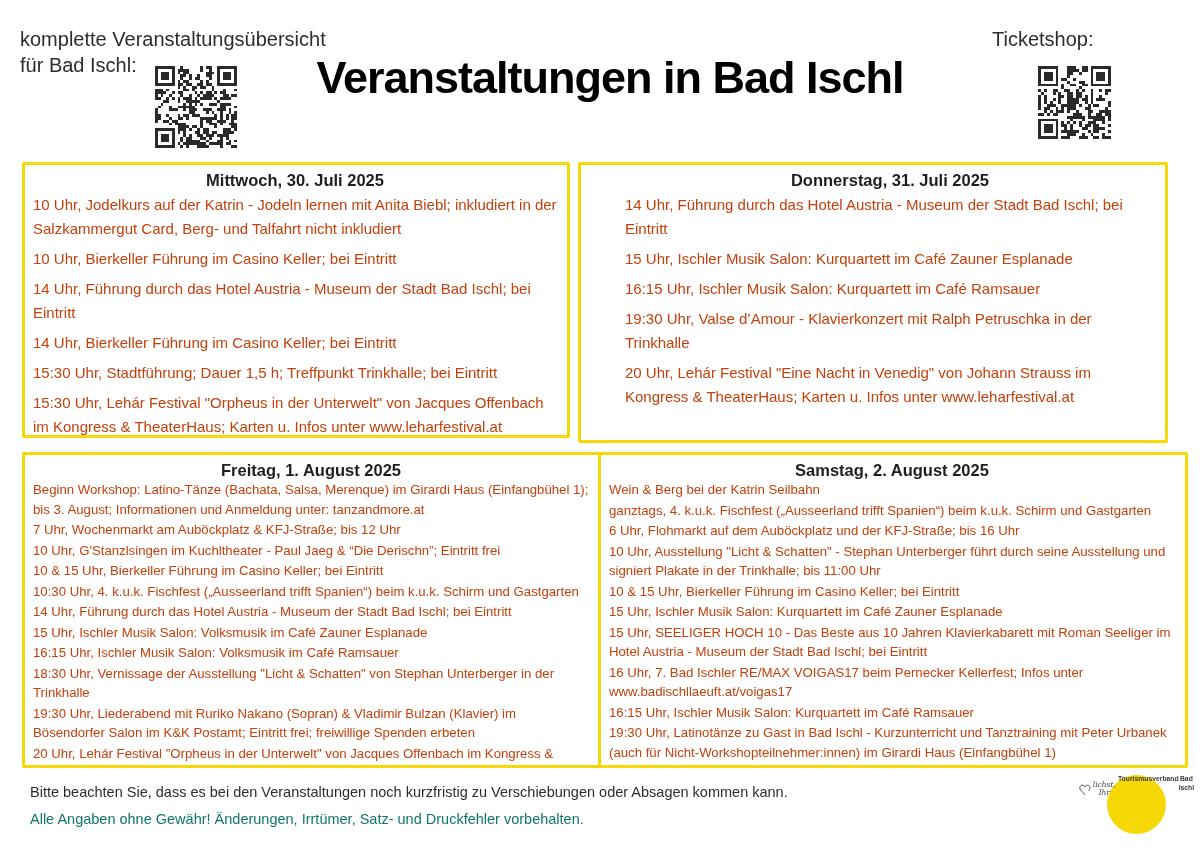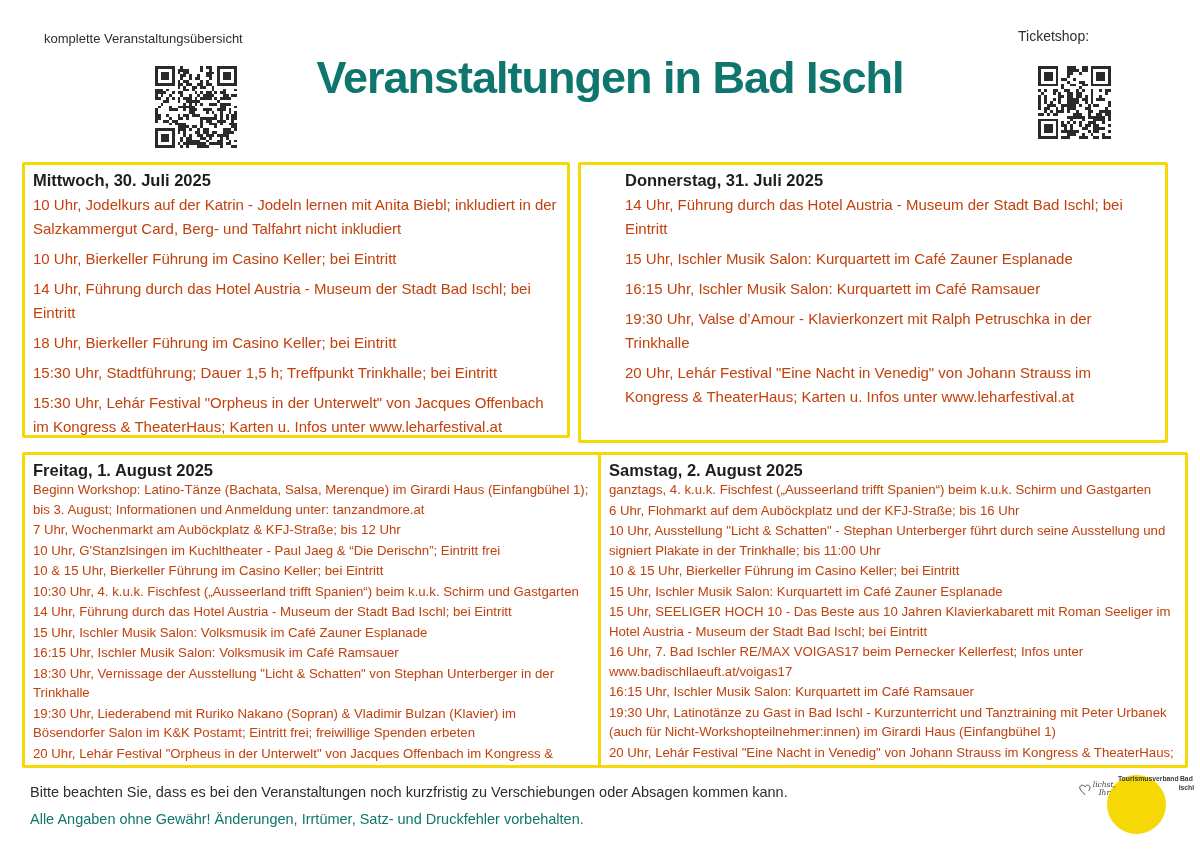--- a/index.html
+++ b/index.html
@@ -8,58 +8,58 @@
   .page {
     position: relative;
     width: 1200px; height: 849px;
     background: #ffffff;
     margin: 0 auto;
     overflow: hidden;
   }
 
   
   .overview-label {
-    position: absolute; left: 44px; top: 26px;
-    font-size: 13px; line-height: 26px; color: #2d2d2d;
+    position: absolute; left: 20px; top: 26px;
+    font-size: 20px; line-height: 26px; color: #2d2d2d;
   }
   .qr-overview {
     position: absolute; left: 155px; top: 66px;
     width: 82px; height: 82px;
   }
   .title-block {
     position: absolute; left: 230px; top: 52px; width: 760px;
     text-align: center;
   }
   .main-title {
     font-size: 45px; font-weight: bold; letter-spacing: -1px;
-    color: #0f766e; white-space: nowrap;
+    color: #000000; white-space: nowrap;
   }
   .sub-title {
     font-size: 26px; font-weight: bold; color: #232323; margin-top: 8px;
   }
   .ticketshop-label {
-    position: absolute; left: 1018px; top: 28px;
-    font-size: 14px; color: #2d2d2d;
+    position: absolute; left: 992px; top: 28px;
+    font-size: 20px; color: #2d2d2d;
   }
   .qr-ticketshop {
     position: absolute; left: 1038px; top: 66px;
     width: 73px; height: 73px;
   }
 
   
   .day-box {
     position: absolute;
     border: 3px solid #f7d807;
     border-radius: 2px;
     background: #ffffff;
     padding: 4px 10px 4px 8px;
     overflow: hidden;
   }
   .day-box h2 {
-    text-align: left;
+    text-align: center;
     font-size: 16.5px; font-weight: bold; color: #1e1e1e;
     margin: 2px 0 3px 0;
   }
   .day-box .event { color: #c2410c; }
   .box-1 { left: 22px;  top: 162px; width: 548px; height: 276px; }
   .box-2 { left: 578px; top: 162px; width: 590px; height: 281px; padding-left: 44px; }
   .box-3 { left: 22px;  top: 452px; width: 580px; height: 316px; }
   .box-4 { left: 598px; top: 452px; width: 590px; height: 316px; }
   .box-1 .event, .box-2 .event { font-size: 15px; line-height: 24px; margin-bottom: 6px; }
   .box-3 .event, .box-4 .event { font-size: 13.2px; line-height: 19.5px; margin-bottom: 1px; }
@@ -86,20 +86,21 @@
   }
   .logo-line { font-size: 6.8px; font-weight: bold; color: #3a3a3a; line-height: 8.5px; }
 </style>
 </head>
 <body>
 
 <div class="page">
 
   <div class="overview-label">
     <div>komplette Veranstaltungsübersicht</div>
+    <div>für Bad Ischl:</div>
   </div>
 
   <div class="qr-overview"><svg viewBox="0 0 29 29" width="100%" height="100%" shape-rendering="crispEdges">
         <rect x="9" y="0" width="1" height="1" fill="#2a2a2a"></rect>
         <rect x="16" y="0" width="1" height="1" fill="#2a2a2a"></rect>
         <rect x="18" y="0" width="1" height="1" fill="#2a2a2a"></rect>
         <rect x="19" y="0" width="1" height="1" fill="#2a2a2a"></rect>
         <rect x="8" y="1" width="1" height="1" fill="#2a2a2a"></rect>
         <rect x="9" y="1" width="1" height="1" fill="#2a2a2a"></rect>
         <rect x="10" y="1" width="1" height="1" fill="#2a2a2a"></rect>
@@ -633,21 +634,21 @@
         <rect x="2" y="20" width="3" height="3" fill="#2a2a2a"></rect>
       </svg></div>
 
   <div class="day-box box-1">
     <h2>Mittwoch, 30. Juli 2025</h2>
     <div>
 
     <div class="event">10 Uhr, Jodelkurs auf der Katrin - Jodeln lernen mit Anita Biebl; inkludiert in der Salzkammergut Card, Berg- und Talfahrt nicht inkludiert</div>
         <div class="event">10 Uhr, Bierkeller Führung im Casino Keller; bei Eintritt</div>
         <div class="event">14 Uhr, Führung durch das Hotel Austria - Museum der Stadt Bad Ischl; bei Eintritt</div>
-        <div class="event">18 Uhr, Bierkeller Führung im Casino Keller; bei Eintritt</div>
+        <div class="event">14 Uhr, Bierkeller Führung im Casino Keller; bei Eintritt</div>
         <div class="event">15:30 Uhr, Stadtführung; Dauer 1,5 h; Treffpunkt Trinkhalle; bei Eintritt</div>
         <div class="event">15:30 Uhr, Lehár Festival "Orpheus in der Unterwelt" von Jacques Offenbach im Kongress &amp; TheaterHaus; Karten u. Infos unter www.leharfestival.at</div>
       </div>
   </div>
 
   <div class="day-box box-2">
     <h2>Donnerstag, 31. Juli 2025</h2>
     <div>
 
     <div class="event">14 Uhr, Führung durch das Hotel Austria - Museum der Stadt Bad Ischl; bei Eintritt</div>
@@ -673,20 +674,21 @@
         <div class="event">18:30 Uhr, Vernissage der Ausstellung "Licht &amp; Schatten" von Stephan Unterberger in der Trinkhalle</div>
         <div class="event">19:30 Uhr, Liederabend mit Ruriko Nakano (Sopran) &amp; Vladimir Bulzan (Klavier) im Bösendorfer Salon im K&amp;K Postamt; Eintritt frei; freiwillige Spenden erbeten</div>
         <div class="event">20 Uhr, Lehár Festival "Orpheus in der Unterwelt" von Jacques Offenbach im Kongress &amp; TheaterHaus; Karten u. Infos unter www.leharfestival.at</div>
       </div>
   </div>
 
   <div class="day-box box-4">
     <h2>Samstag, 2. August 2025</h2>
     <div>
 
+    <div class="event">Wein &amp; Berg bei der Katrin Seilbahn</div>
         <div class="event">ganztags, 4. k.u.k. Fischfest („Ausseerland trifft Spanien“) beim k.u.k. Schirm und Gastgarten</div>
         <div class="event">6 Uhr, Flohmarkt auf dem Auböckplatz und der KFJ-Straße; bis 16 Uhr</div>
         <div class="event">10 Uhr, Ausstellung "Licht &amp; Schatten" - Stephan Unterberger führt durch seine Ausstellung und signiert Plakate in der Trinkhalle; bis 11:00 Uhr</div>
         <div class="event">10 &amp; 15 Uhr, Bierkeller Führung im Casino Keller; bei Eintritt</div>
         <div class="event">15 Uhr, Ischler Musik Salon: Kurquartett im Café Zauner Esplanade</div>
         <div class="event">15 Uhr, SEELIGER HOCH 10 - Das Beste aus 10 Jahren Klavierkabarett mit Roman Seeliger im Hotel Austria - Museum der Stadt Bad Ischl; bei Eintritt</div>
         <div class="event">16 Uhr, 7. Bad Ischler RE/MAX VOIGAS17 beim Pernecker Kellerfest; Infos unter www.badischllaeuft.at/voigas17</div>
         <div class="event">16:15 Uhr, Ischler Musik Salon: Kurquartett im Café Ramsauer</div>
         <div class="event">19:30 Uhr, Latinotänze zu Gast in Bad Ischl - Kurzunterricht und Tanztraining mit Peter Urbanek (auch für Nicht-Workshopteilnehmer:innen) im Girardi Haus (Einfangbühel 1)</div>
         <div class="event">20 Uhr, Lehár Festival "Eine Nacht in Venedig" von Johann Strauss im Kongress &amp; TheaterHaus; Karten u. Infos unter www.leharfestival.at</div>

